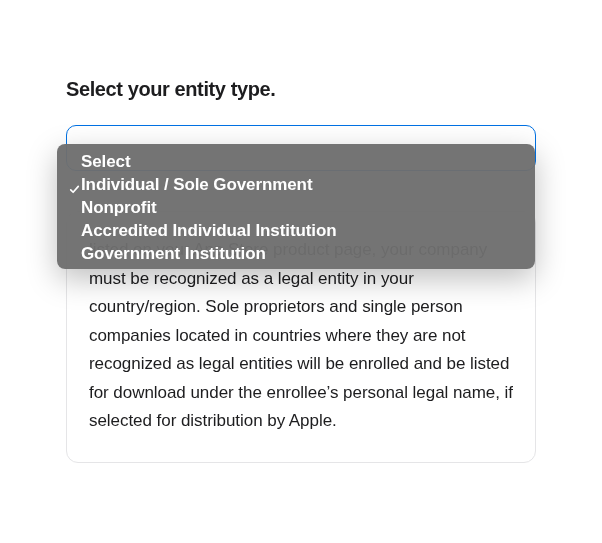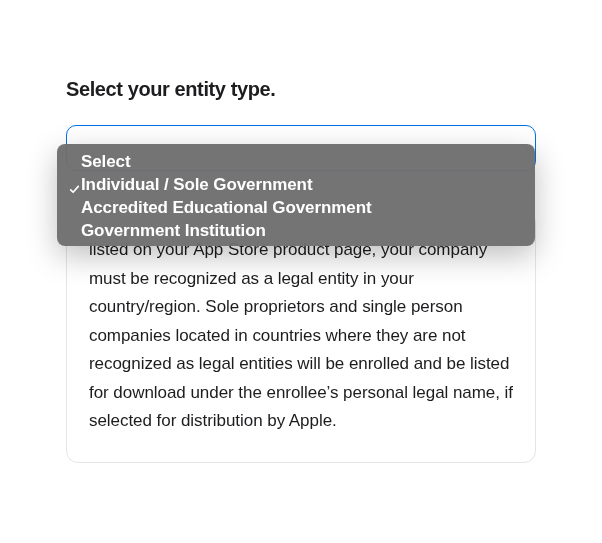--- a/index.html
+++ b/index.html
@@ -107,19 +107,23 @@
   <div class="dropdown-item">
     <span class="check-col check-mark">
       <svg width="11" height="11" viewBox="0 0 16 16" fill="none">
         <path d="M2.5 8.5 L6 12 L13.5 3.5" stroke="#ffffff" stroke-width="2.4" stroke-linecap="round" stroke-linejoin="round"></path>
       </svg>
     </span>
     <span class="dropdown-label">Individual / Sole Government</span>
   </div>
   <div class="dropdown-item">
     <span class="check-col"></span>
-    <span class="dropdown-label">Accredited Educational Government</span>
+    <span class="dropdown-label">Nonprofit</span>
+  </div>
+  <div class="dropdown-item">
+    <span class="check-col"></span>
+    <span class="dropdown-label">Accredited Individual Institution</span>
   </div>
   <div class="dropdown-item">
     <span class="check-col"></span>
     <span class="dropdown-label">Government Institution</span>
   </div>
 </div>
 
 </body></html>

